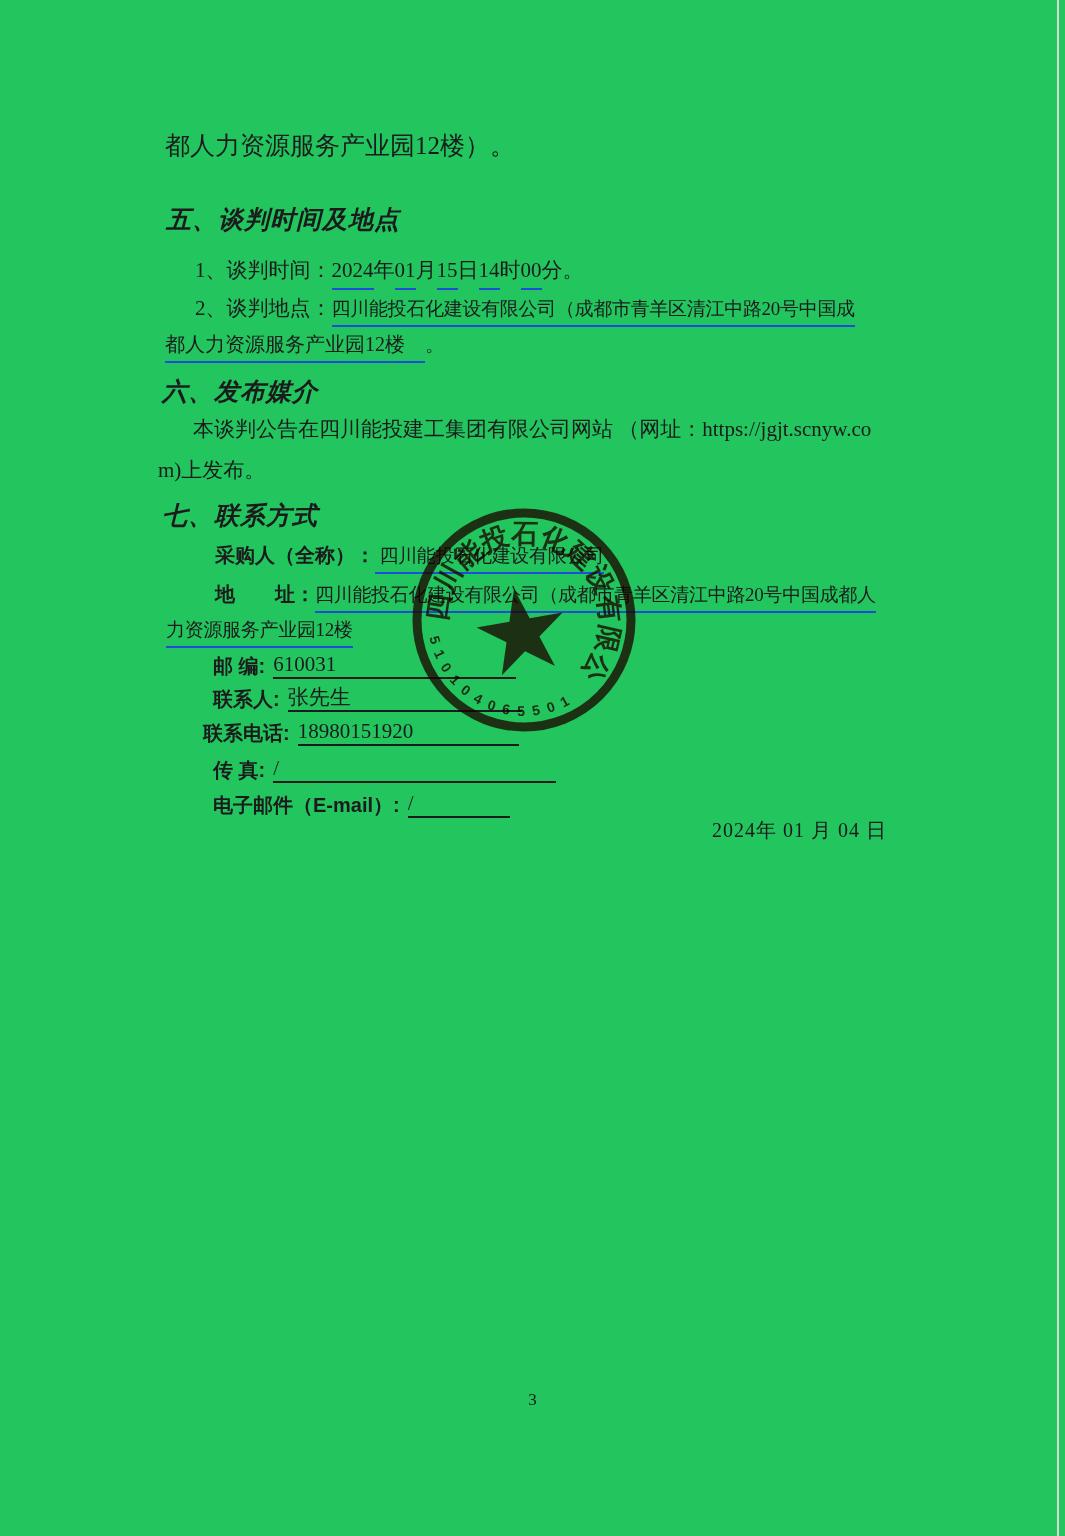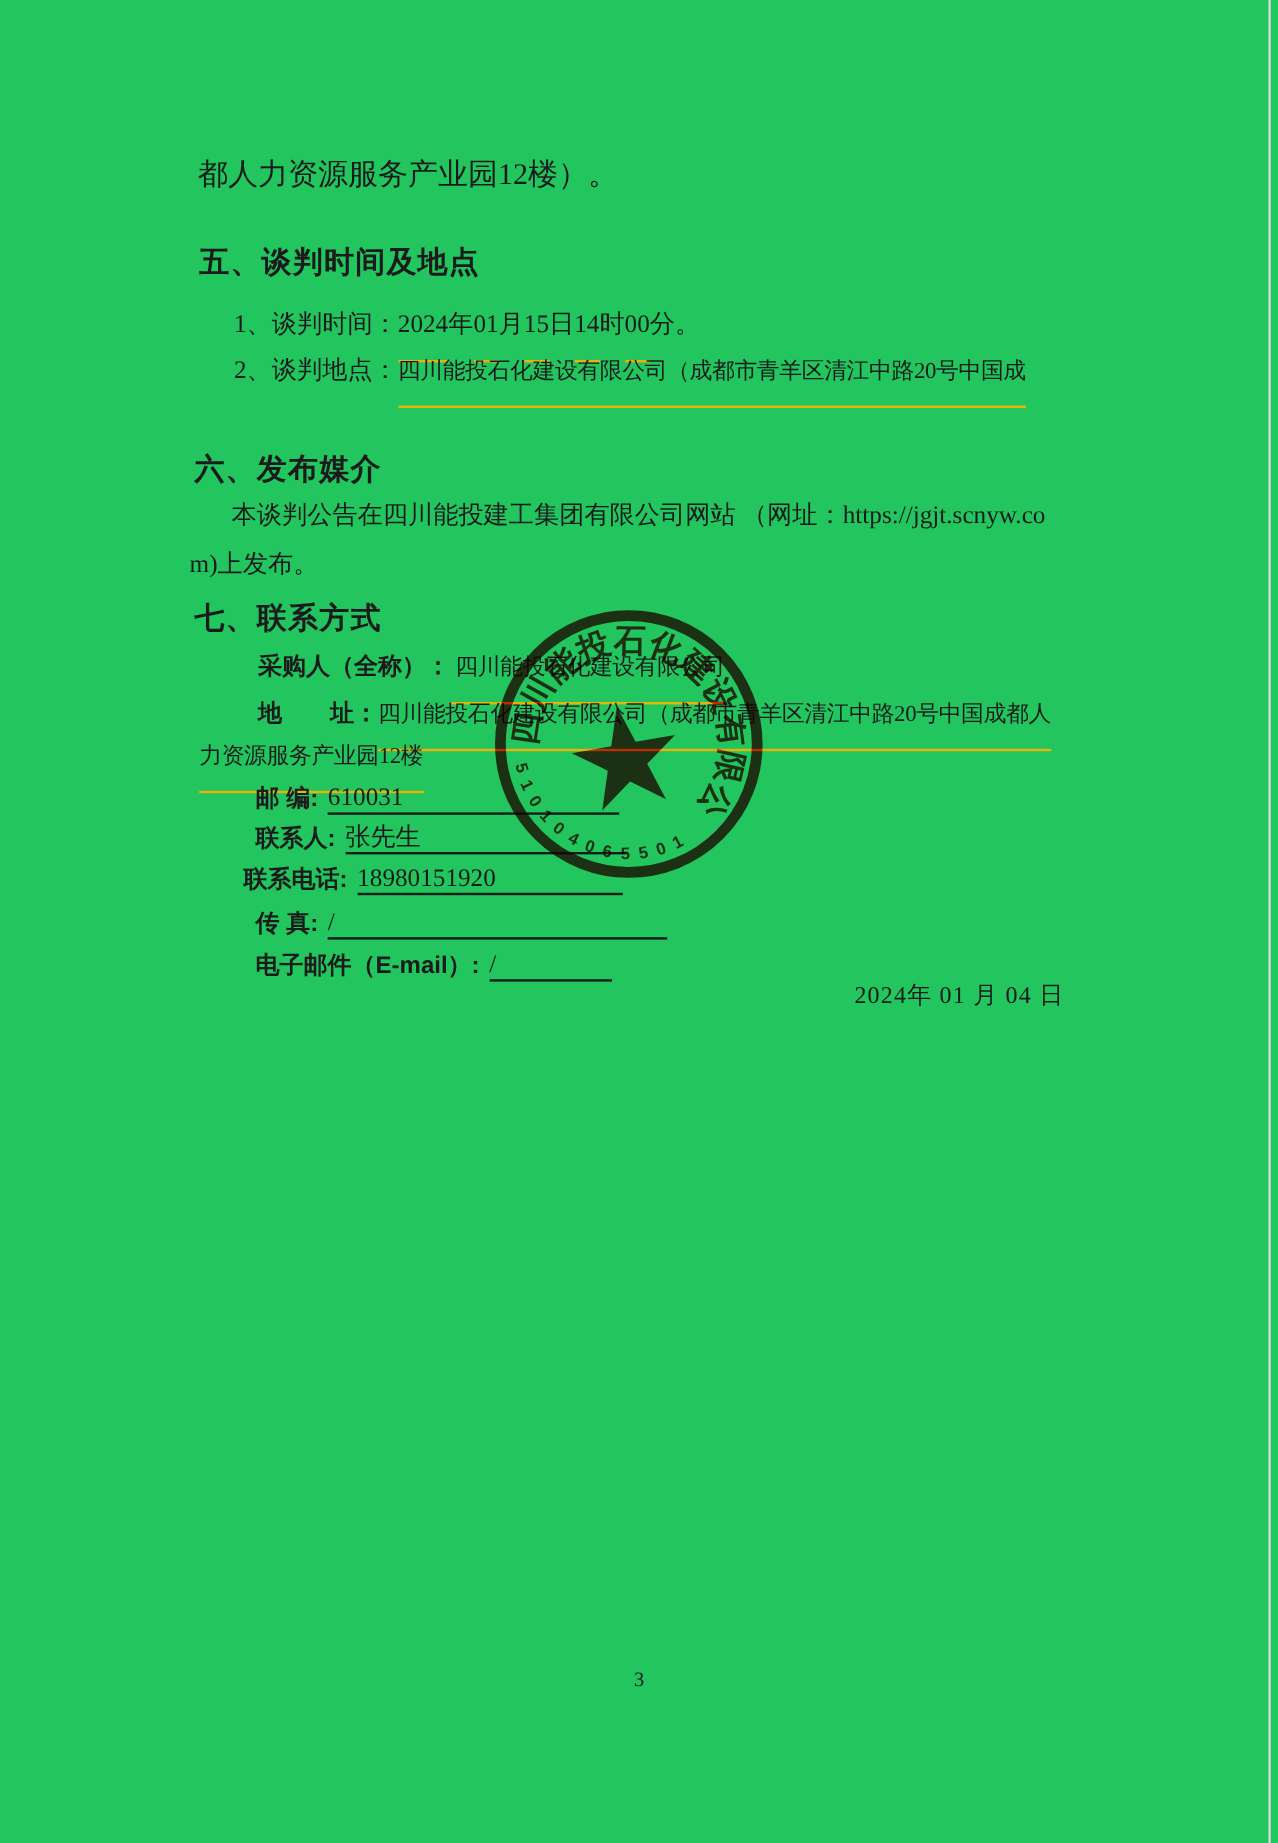--- a/index.html
+++ b/index.html
@@ -17,29 +17,30 @@
     white-space:nowrap;
     font-size:21px;
     line-height:1.25;
   }
   .big{font-size:25px;}
   .heading{
     font-family:"Liberation Sans", sans-serif;
     font-weight:700;
     font-size:25px;
     letter-spacing:1px;
+    font-style:italic;
   }
   .lbl{
     font-family:"Liberation Sans", sans-serif;
     font-weight:700;
     font-size:20px;
   }
   .u{
-    border-bottom:2px solid #eab308;
-    padding-bottom:18px;
+    border-bottom:2px solid #1d4ed8;
+    padding-bottom:6px;
   }
   .sm{font-size:19px;letter-spacing:-0.3px;text-align:right;}
   .fill{
     display:inline-block;
     margin-left:8px;
     border-bottom:2px solid #1c1c1e;
     text-align:left;
     vertical-align:bottom;
     height:26px;
   }
@@ -76,20 +77,21 @@
 
   <div class="line big" style="top:130px;left:165px">都人力资源服务产业园12楼）。</div>
 
 
   <div class="line heading" style="top:204px;left:166px">五、谈判时间及地点</div>
 
   <div class="line" style="top:257px;left:195px"><span>1、谈判时间：</span><span class="u">2024</span><span>年</span><span class="u">01</span><span>月</span><span class="u">15</span><span>日</span><span class="u">14</span><span>时</span><span class="u">00</span><span>分。</span></div>
 
   <div class="line" style="top:295px;left:195px"><span>2、谈判地点：</span><span class="u sm">四川能投石化建设有限公司（成都市青羊区清江中路20号中国成</span></div>
 
+  <div class="line" style="top:332px;left:165px;font-size:20px"><span class="u">都人力资源服务产业园12楼　</span><span>。</span></div>
 
   <div class="line heading" style="top:376px;left:162px">六、发布媒介</div>
 
   <div class="line" style="top:416px;left:193px">本谈判公告在四川能投建工集团有限公司网站 （网址：https://jgjt.scnyw.co</div>
 
   <div class="line" style="top:457px;left:158px">m)上发布。</div>
 
   <div class="line heading" style="top:500px;left:162px">七、联系方式</div>
 
   <div class="line" style="top:542px;left:215px"><span class="lbl">采购人（全称）：</span><span class="u sm"> 四川能投石化建设有限公司 </span></div>

